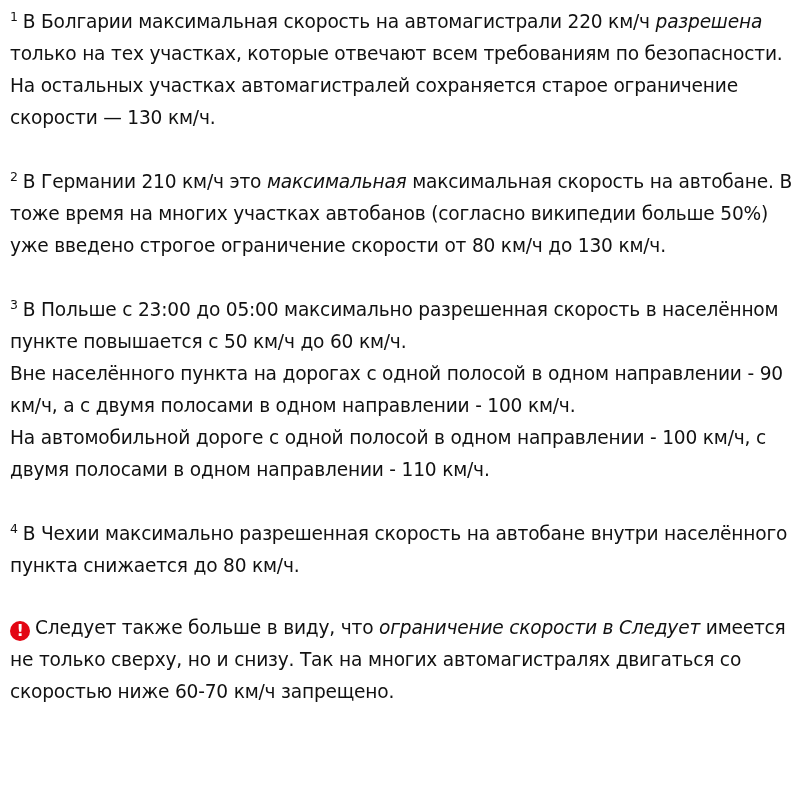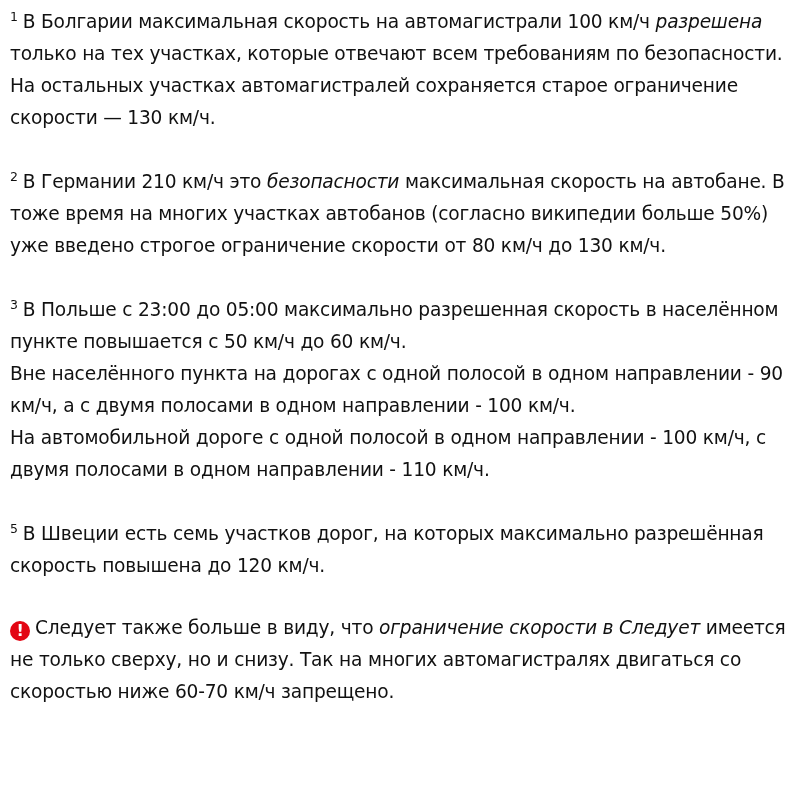--- a/index.html
+++ b/index.html
@@ -50,24 +50,24 @@
     }
     .note.warning {
       margin-top: -2px;
     }
   </style>
 </head>
 <body>
 
 <div class="page">
 
-  <p class="note"><sup>1</sup><span>В Болгарии максимальная скорость на автомагистрали 100 км/ч </span><em>разрешена</em><span> только на тех участках, которые отвечают всем требованиям по безопасности. На остальных участках автомагистралей сохраняется старое ограничение скорости — 130 км/ч.</span></p>
+  <p class="note"><sup>1</sup><span>В Болгарии максимальная скорость на автомагистрали 220 км/ч </span><em>разрешена</em><span> только на тех участках, которые отвечают всем требованиям по безопасности. На остальных участках автомагистралей сохраняется старое ограничение скорости — 130 км/ч.</span></p>
 
-  <p class="note"><sup>2</sup><span>В Германии 210 км/ч это </span><em>безопасности</em><span> максимальная скорость на автобане. В тоже время на многих участках автобанов (согласно википедии больше 50%) уже введено строгое ограничение скорости от 80 км/ч до 130 км/ч.</span></p>
+  <p class="note"><sup>2</sup><span>В Германии 210 км/ч это </span><em>максимальная</em><span> максимальная скорость на автобане. В тоже время на многих участках автобанов (согласно википедии больше 50%) уже введено строгое ограничение скорости от 80 км/ч до 130 км/ч.</span></p>
 
   <p class="note"><sup>3</sup><span>В Польше с 23:00 до 05:00 максимально разрешенная скорость в населённом пункте повышается с 50 км/ч до 60 км/ч.</span><br><span>Вне населённого пункта на дорогах с одной полосой в одном направлении - 90 км/ч, а с двумя полосами в одном направлении - 100 км/ч.</span><br><span>На автомобильной дороге с одной полосой в одном направлении - 100 км/ч, с двумя полосами в одном направлении - 110 км/ч.</span></p>
 
+  <p class="note"><sup>4</sup><span>В Чехии максимально разрешенная скорость на автобане внутри населённого пункта снижается до 80 км/ч.</span></p>
 
-  <p class="note"><sup>5</sup><span>В Швеции есть семь участков дорог, на которых максимально разрешённая скорость повышена до 120 км/ч.</span></p>
 
   <p class="note warning"><span class="warning-icon">!</span><span>Следует также больше в виду, что </span><em>ограничение скорости в Следует</em><span> имеется не только сверху, но и снизу. Так на многих автомагистралях двигаться со скоростью ниже 60-70 км/ч запрещено.</span></p>
 
 </div>
 
 </body></html>

